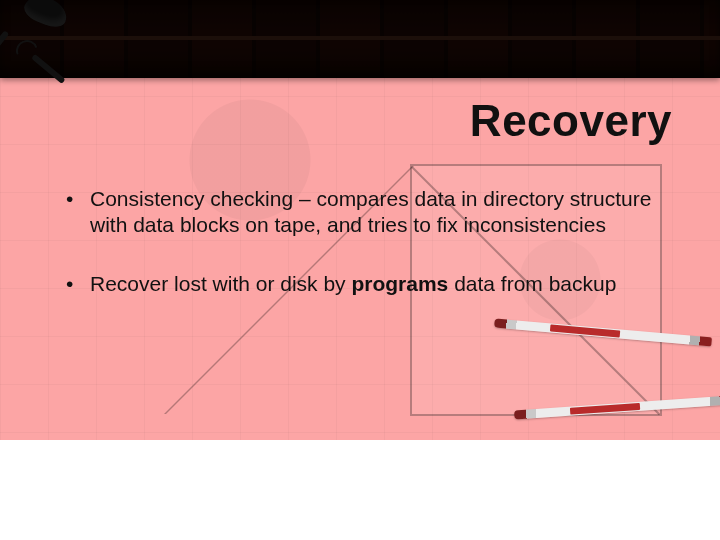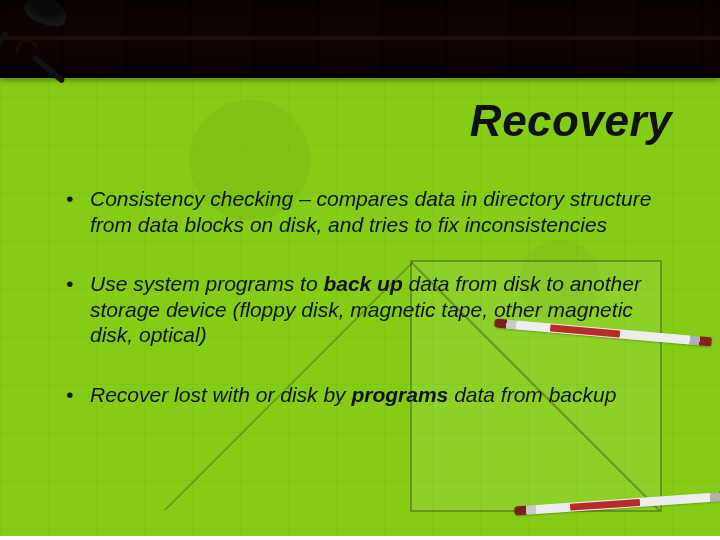--- a/index.html
+++ b/index.html
@@ -6,23 +6,22 @@
     margin: 0;
     padding: 0;
     width: 720px;
     height: 540px;
     overflow: hidden;
     font-family: Arial, Helvetica, sans-serif;
   }
   .slide {
     position: relative;
     width: 720px;
-    height: 536px;
-    background: #84cc16;
-    font-style: italic;
+    height: 440px;
+    background: #fca5a5;
   }
   
   .bg-pattern {
     position: absolute;
     inset: 0;
     background:
       radial-gradient(circle at 250px 160px, rgba(0,0,0,0.04) 0 60px, transparent 61px),
       radial-gradient(circle at 560px 280px, rgba(0,0,0,0.03) 0 40px, transparent 41px),
       linear-gradient(rgba(0,0,0,0.03) 1px, transparent 1px),
       linear-gradient(90deg, rgba(0,0,0,0.03) 1px, transparent 1px);
@@ -212,23 +211,20 @@
     </div>
   <div class="pencil pencil2">
       <div class="label"></div>
     </div>
 
   <div class="title">Recovery</div>
 
   <div class="content">
     <ul>
       <li>
-        <span>Consistency checking – compares data in directory structure from data blocks on disk, and tries to fix inconsistencies</span><b></b><span></span>
-      </li>
-      <li>
-        <span>Use system programs to </span><b>back up</b><span> data from disk to another storage device (floppy disk, magnetic tape, other magnetic disk, optical)</span>
+        <span>Consistency checking – compares data in directory structure with data blocks on tape, and tries to fix inconsistencies</span><b></b><span></span>
       </li>
       <li>
         <span>Recover lost with or disk by </span><b>programs</b><span> data from backup</span>
       </li>
     </ul>
   </div>
 </div>
 
 </body></html>

